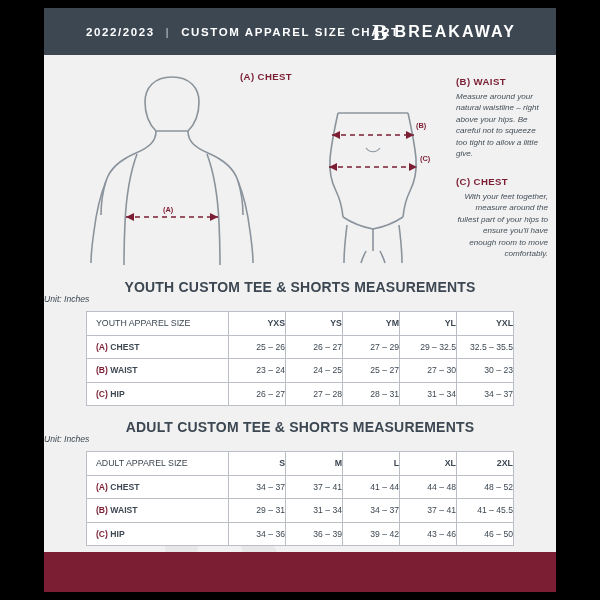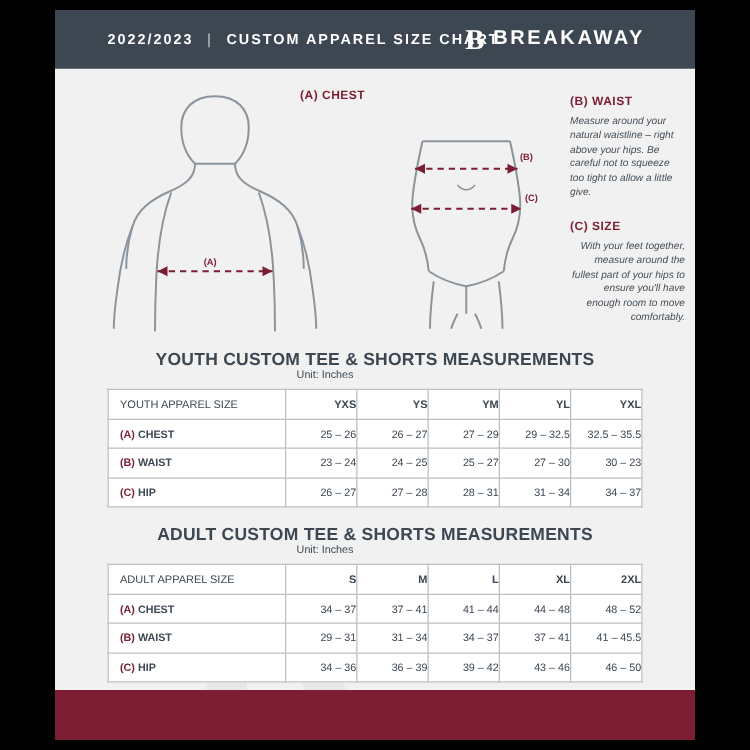--- a/index.html
+++ b/index.html
@@ -119,22 +119,22 @@
     width: 512px;
     text-align: center;
     font-size: 14px;
     font-weight: bold;
     color: #3c4752;
     letter-spacing: 0.2px;
   }
   .sect-sub {
     position: absolute;
     width: 432px;
-    text-align: center;
     font-size: 8.6px;
+    font-style: italic;
     color: #3c4752;
   }
   
   table.size {
     position: absolute;
     left: 42px;
     width: 428px;
     border-collapse: collapse;
     background: #ffffff;
     table-layout: fixed;
@@ -252,21 +252,21 @@
         <polygon points="373,112 365,108 365,116" fill="#7b1e33"></polygon>
 
         <path d="M322 93 C326 98 332 98 336 93" fill="none" stroke="#8b949c" stroke-width="1.2"></path>
       </svg>
 
       <div class="lbl" style="left:196px; top:16px;">(A) CHEST</div>
 
       <div class="lbl" style="left:412px; top:21px;">(B) WAIST</div>
       <div class="desc" style="left:412px; top:36px; width:92px;">Measure around your natural waistline – right above your hips. Be careful not to squeeze too tight to allow a little give.</div>
 
-      <div class="lbl" style="left:412px; top:121px;">(C) SIZE</div>
+      <div class="lbl" style="left:412px; top:121px;">(C) CHEST</div>
       <div class="desc" style="left:412px; top:136px; width:92px;text-align:right;">With your feet together, measure around the fullest part of your hips to ensure you'll have enough room to move comfortably.</div>
 
       <div class="tagA" style="left:119px; top:150px;">(A)</div>
       <div class="tagB" style="left:372px; top:66px;">(B)</div>
       <div class="tagC" style="left:376px; top:99px;">(C)</div>
     </div>
 
     <div class="sect-title" style="top:271px;">YOUTH CUSTOM TEE &amp; SHORTS MEASUREMENTS</div>
     <div class="sect-sub" style="top:286px;">Unit: Inches</div>
 

